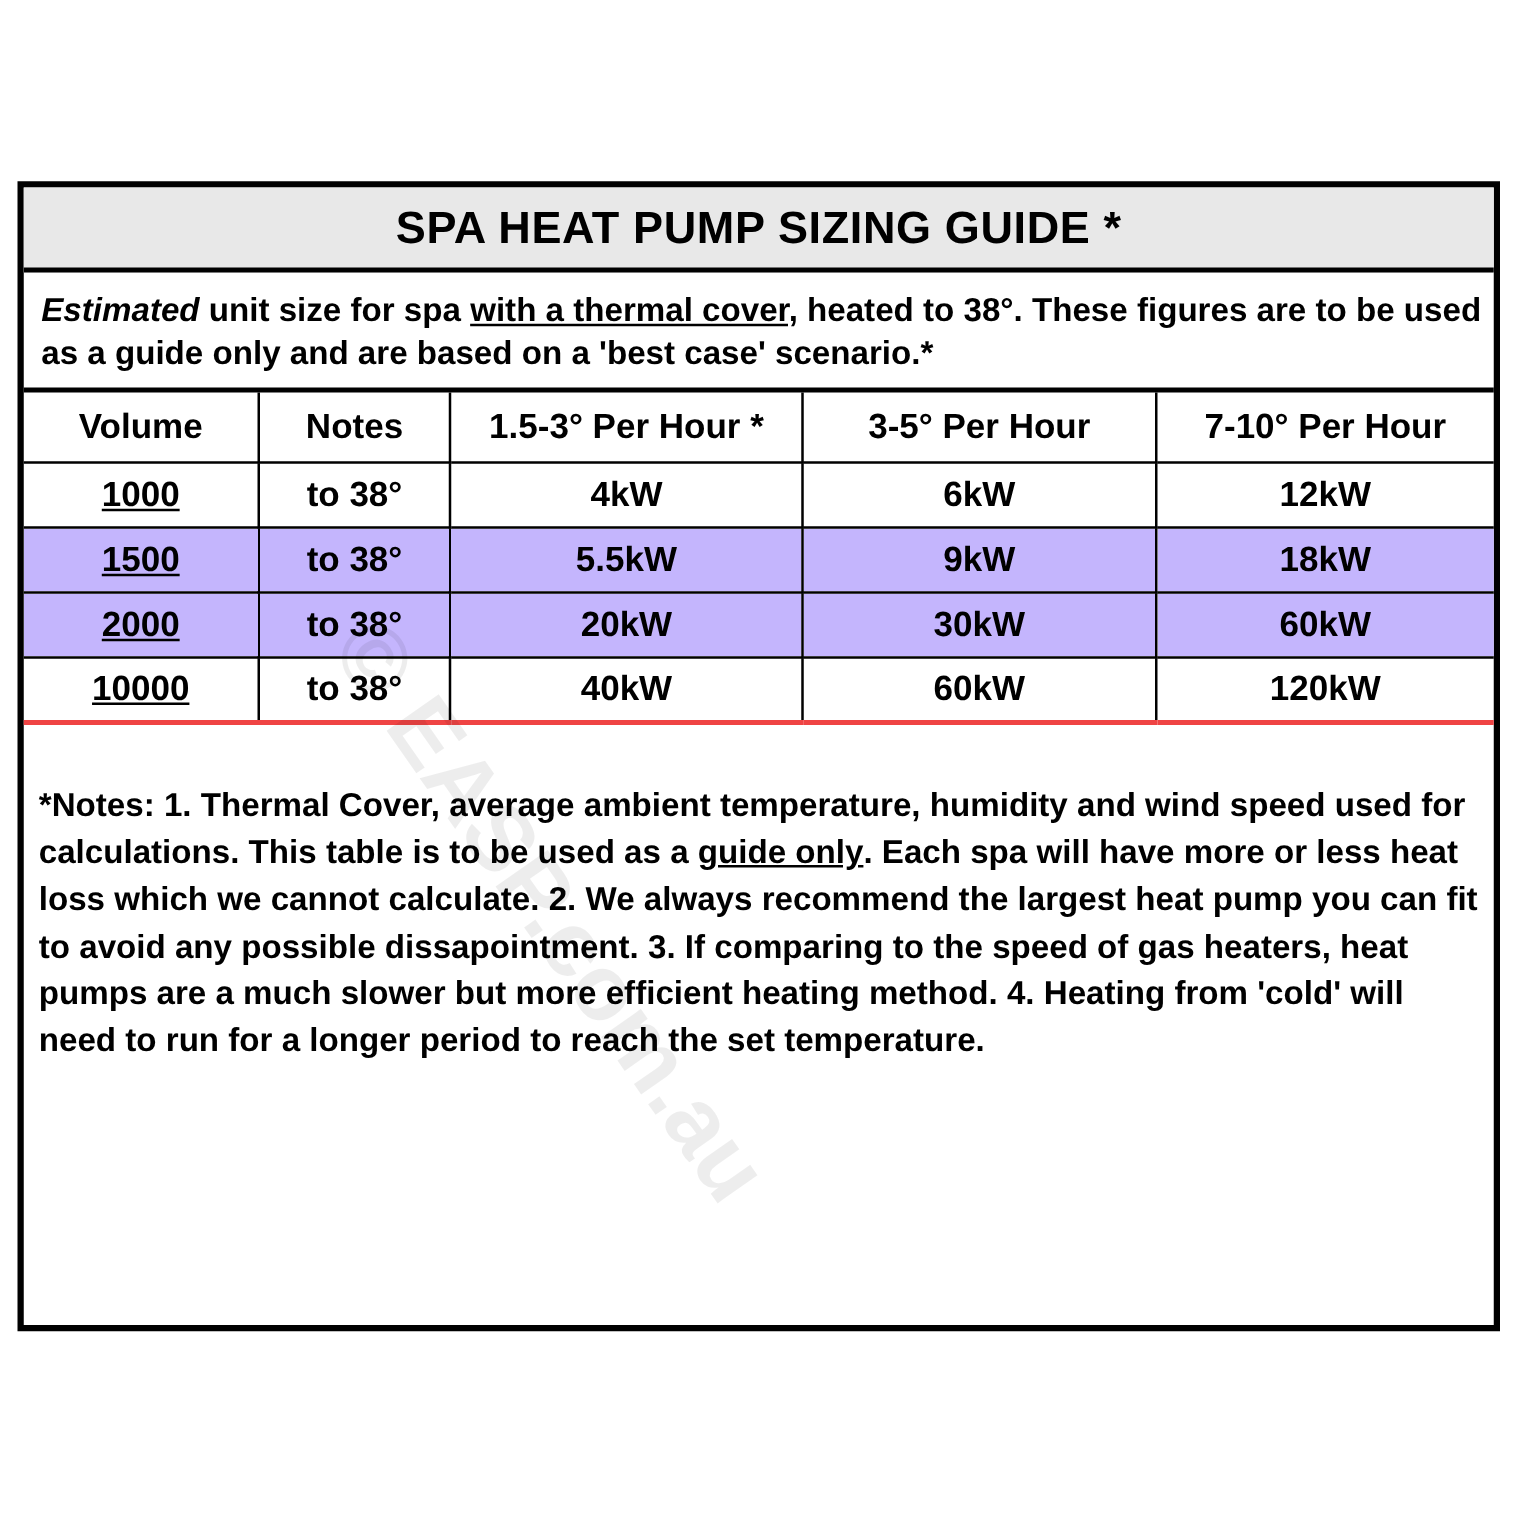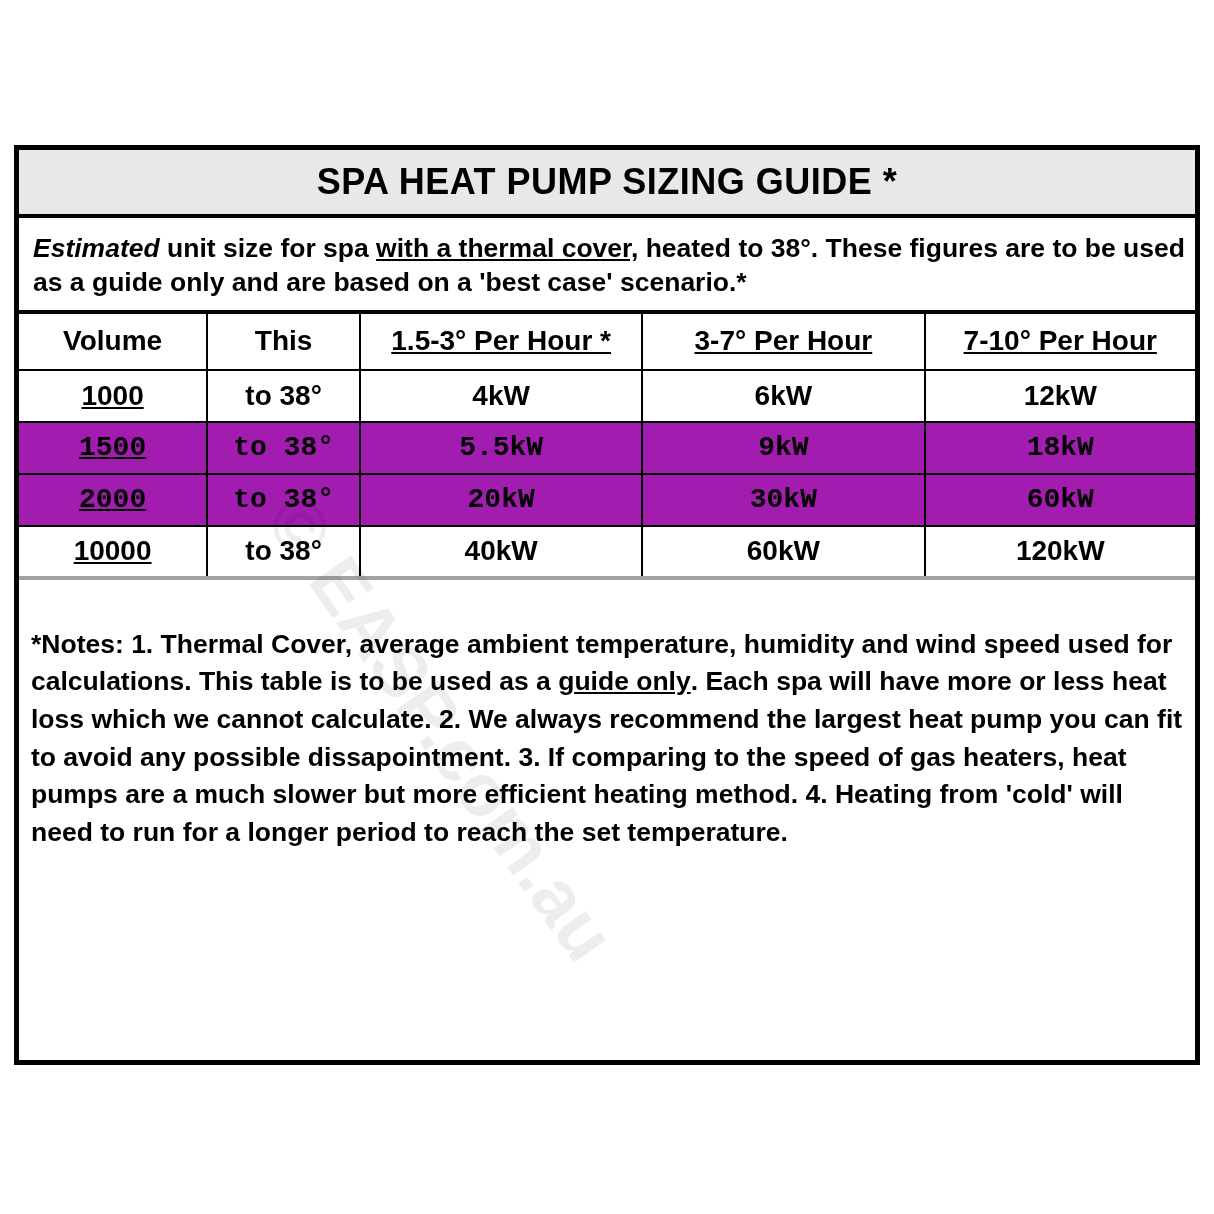--- a/index.html
+++ b/index.html
@@ -112,32 +112,30 @@
     position: relative;
     z-index: 2;
     background: transparent;
   }
   table.guide thead th {
     height: 56px;
     font-weight: 700;
     border-radius: 12px;
   }
   table.guide thead th.rate span {
-    text-decoration: underline;
   }
   table.guide tr.shaded td {
-    background: #a21caf;
-    font-family: Liberation Mono, monospace;
+    background: #c4b5fd;
   }
   table.guide td.vol span {
     text-decoration: underline;
     font-weight: 700;
   }
   table.guide tbody tr:last-child td {
-    border-bottom: 4px solid #a3a3a3;
+    border-bottom: 4px solid #ef4444;
     margin-left: 13px;
   }
   table.guide tr td:first-child,
   table.guide tr th:first-child {
     border-left: none;
   }
   table.guide tr td:last-child,
   table.guide tr th:last-child {
     border-right: none;
   }
@@ -182,23 +180,23 @@
     <colgroup>
       <col class="c-vol">
       <col class="c-temp">
       <col class="c-r1">
       <col class="c-r2">
       <col class="c-r3">
     </colgroup>
     <thead>
       <tr>
         <th><span>Volume</span></th>
-        <th><span>This</span></th>
+        <th><span>Notes</span></th>
         <th class="rate"><span>1.5-3° Per Hour *</span></th>
-        <th class="rate"><span>3-7° Per Hour</span></th>
+        <th class="rate"><span>3-5° Per Hour</span></th>
         <th class="rate"><span>7-10° Per Hour</span></th>
       </tr>
     </thead>
     <tbody>
       <tr>
         <td class="vol"><span>1000</span></td>
         <td>to 38°</td>
         <td>4kW</td>
         <td>6kW</td>
         <td>12kW</td>

